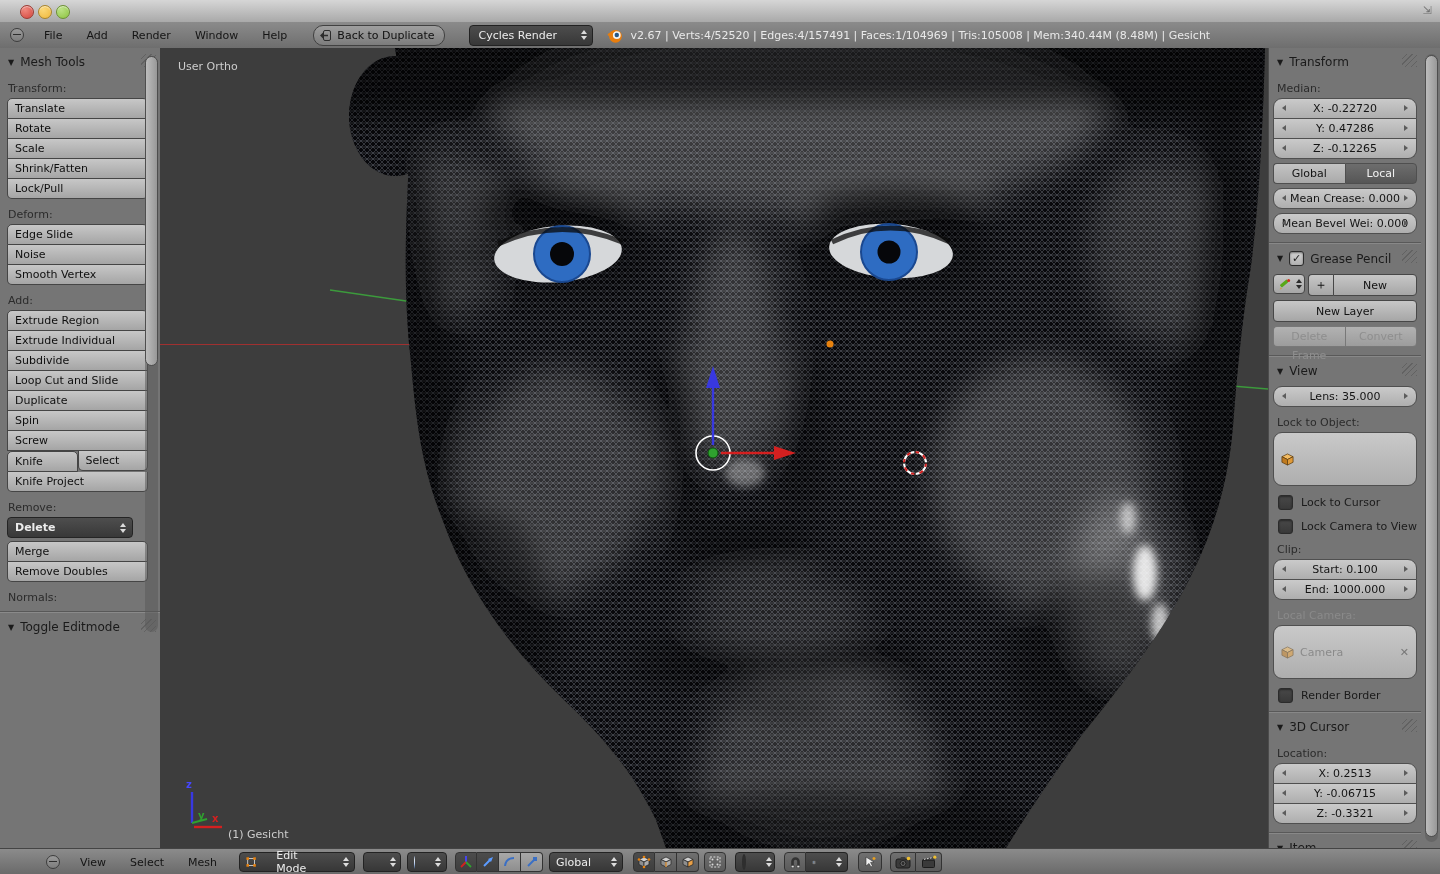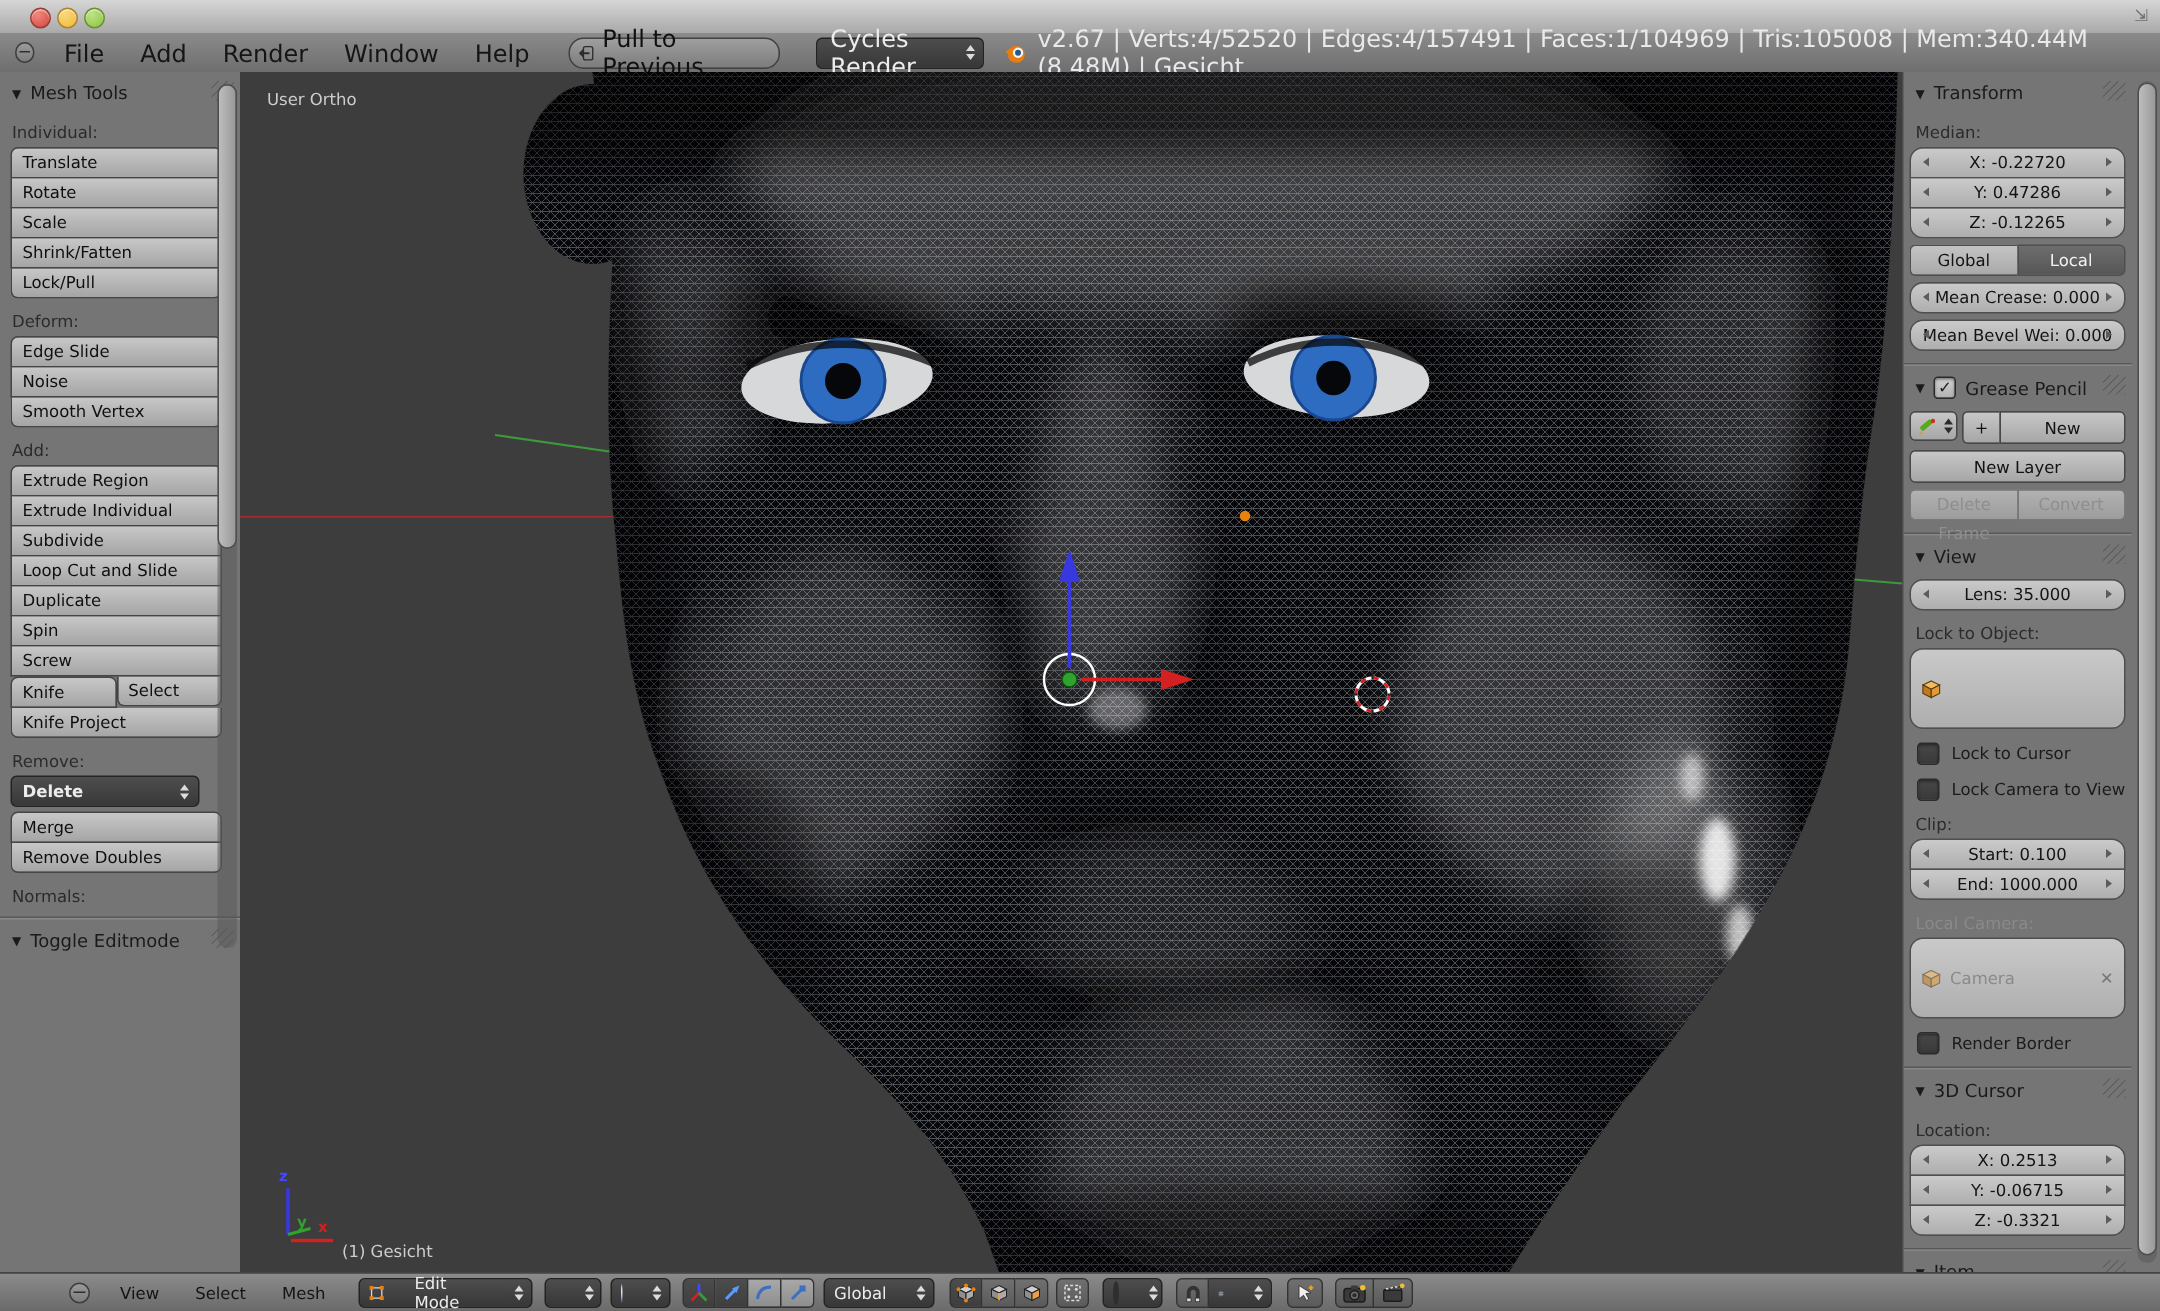--- a/index.html
+++ b/index.html
@@ -9,21 +9,21 @@
   .titlebar{position:absolute;left:0;top:0;width:1440px;height:22px;
     background:linear-gradient(#d6d6d6,#a9a9a9);border-bottom:1px solid #2a2a2a;}
   .tl{position:absolute;top:5px;width:12px;height:12px;border-radius:50%;box-shadow:inset 0 1px 1px rgba(255,255,255,.6);}
   .tl.red{left:20px;background:radial-gradient(circle at 35% 30%,#f0887e,#d2453c);border:1px solid #9a3a33;}
   .tl.yellow{left:38px;background:radial-gradient(circle at 35% 30%,#fbd878,#efb73a);border:1px solid #a8842c;}
   .tl.green{left:56px;background:radial-gradient(circle at 35% 30%,#bce286,#8cc43e);border:1px solid #6b8f33;}
   .winresize{position:absolute;right:8px;top:4px;color:#6e6e6e;font-size:11px;}
   
   .menubar{position:absolute;left:0;top:22px;width:1440px;height:26px;
     background:linear-gradient(#8b8b8b,#6e6e6e);border-bottom:1px solid #3a3a3a;
-    display:flex;align-items:center;font-size:16px;color:#151515;}
+    display:flex;align-items:center;font-size:11px;color:#151515;}
   .collapse{width:12px;height:12px;border-radius:50%;border:1px solid #3d3d3d;margin:0 8px 0 10px;
     background:linear-gradient(#9a9a9a,#7d7d7d);position:relative;}
   .collapse::after{content:"";position:absolute;left:2px;right:2px;top:5px;height:1px;background:#2e2e2e;}
   .menu-item{padding:0 12px;cursor:default;}
   .backbtn{margin-left:14px;height:19px;display:flex;align-items:center;gap:5px;padding:0 9px 0 5px;
     background:linear-gradient(#9f9f9f,#7c7c7c);border:1px solid #414141;border-radius:10px;color:#101010;}
   .engine-dd{margin-left:24px;width:108px;height:19px;display:flex;align-items:center;
     background:linear-gradient(#4d4d4d,#373737);border:1px solid #222;border-radius:4px;
     color:#ececec;padding:0 5px 0 9px;}
   .stats{margin-left:14px;color:#e9e9e9;display:flex;align-items:center;gap:7px;}
@@ -135,21 +135,21 @@
   <div class="menu-item">File</div>
   <div class="menu-item">Add</div>
   <div class="menu-item">Render</div>
   <div class="menu-item">Window</div>
   <div class="menu-item">Help</div>
   <div class="backbtn">
     <svg width="13" height="13" viewBox="0 0 13 13">
       <rect x="4.5" y="1.5" width="7" height="10" rx="1.5" fill="none" stroke="#2c2c2c"></rect>
       <path d="M9 6.5 H2 M4.5 4 L2 6.5 L4.5 9" fill="none" stroke="#2c2c2c" stroke-width="1.4"></path>
     </svg>
-    <span>Pull to Previous</span>
+    <span>Back to Duplicate</span>
   </div>
   <div class="engine-dd">
     <span>Cycles Render</span>
     <span class="stp">
         <i class="up"></i>
         <i class="dn"></i>
       </span>
   </div>
   <div class="stats">
     <svg class="blogo" viewBox="0 0 20 20">
@@ -162,21 +162,21 @@
   </div>
 </div>
 
 <div class="shelf">
   <div class="phead">
     <span class="tri">▼</span>
     <span>Mesh Tools</span>
     <span class="hatch"></span>
   </div>
 
-  <div class="slabel">Individual:</div>
+  <div class="slabel">Transform:</div>
   <div class="tgroup">
     <div class="tbtn">Translate</div>
     <div class="tbtn">Rotate</div>
     <div class="tbtn">Scale</div>
     <div class="tbtn">Shrink/Fatten</div>
     <div class="tbtn">Lock/Pull</div>
   </div>
 
   <div class="slabel">Deform:</div>
   <div class="tgroup">

